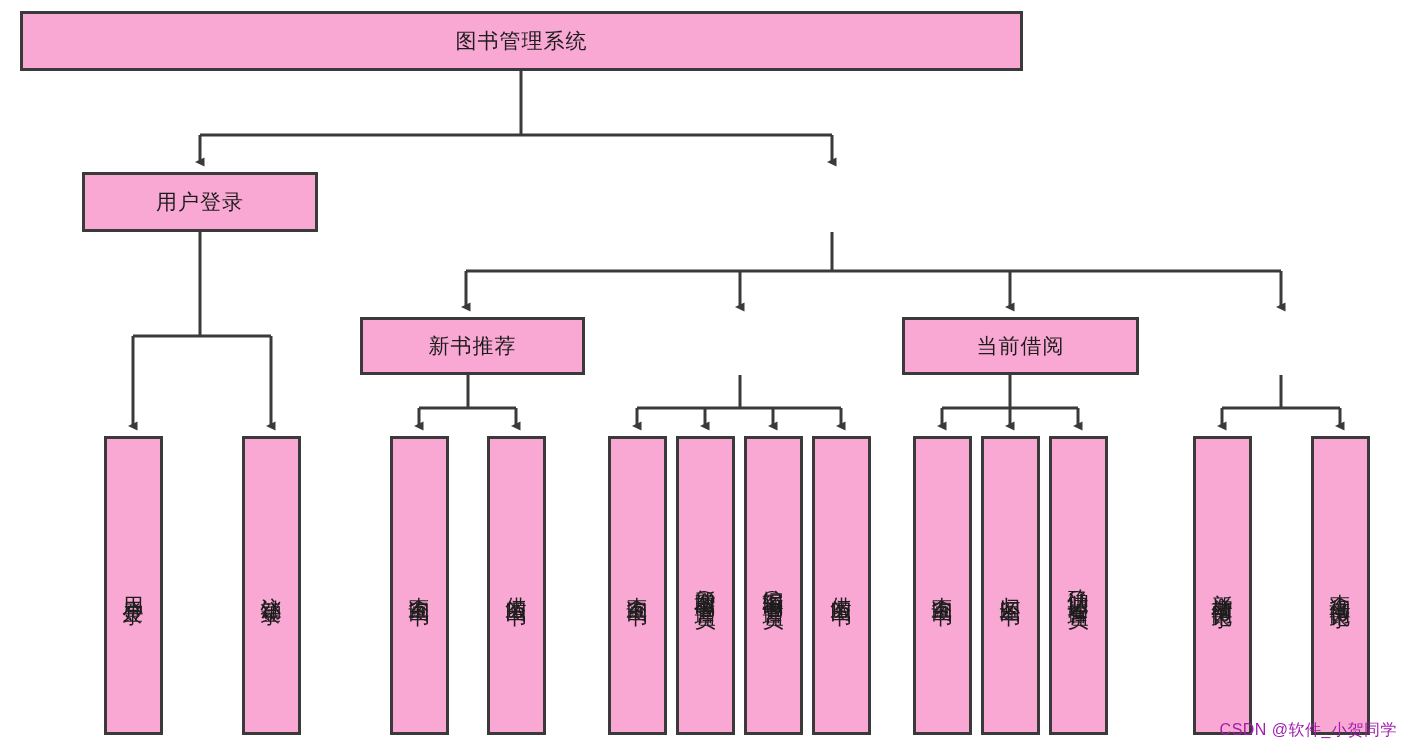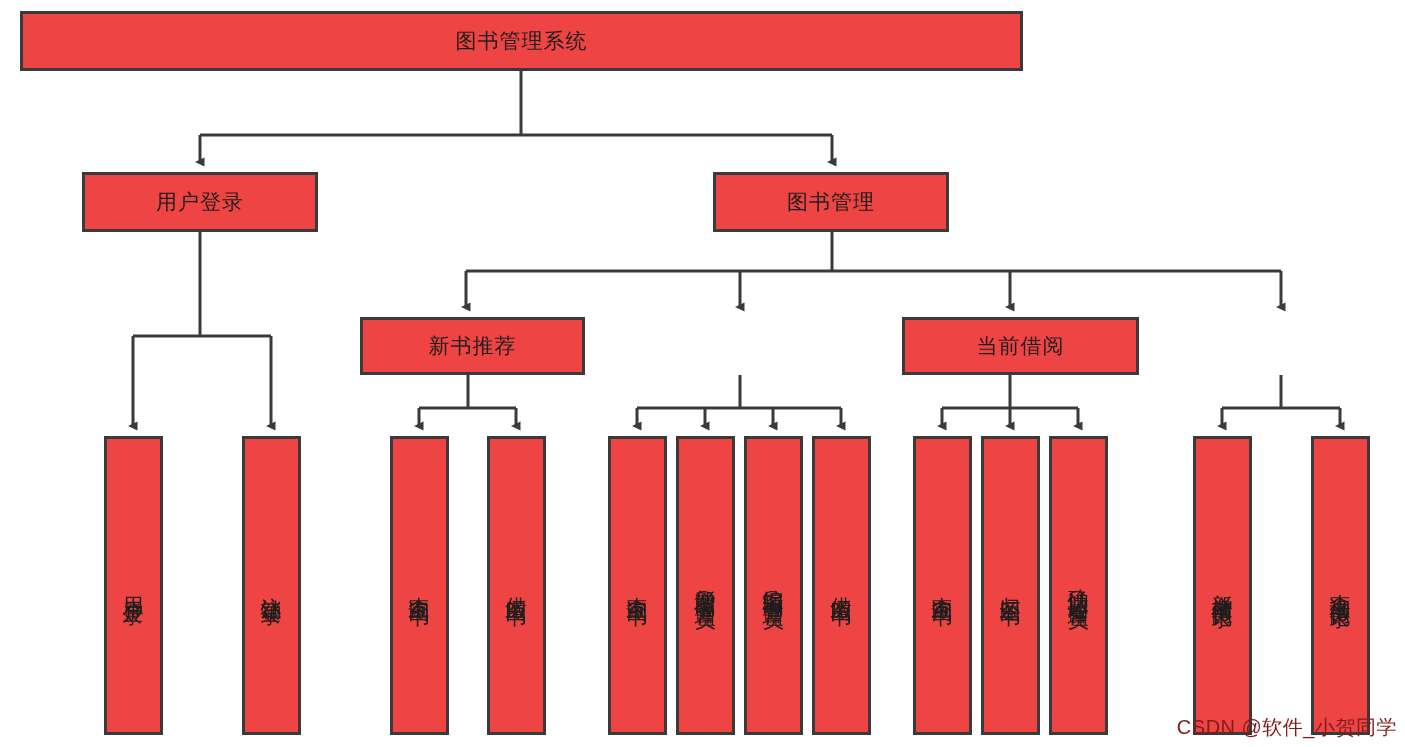--- a/index.html
+++ b/index.html
@@ -21,21 +21,21 @@
     position: absolute;
     left: 0;
     top: 0;
     width: 1405px;
     height: 747px;
     pointer-events: none;
   }
   .node {
     position: absolute;
     box-sizing: border-box;
-    background: #ef4444;
+    background: #f9a8d4;
     border: 3px solid #3a3a3a;
     display: flex;
     align-items: center;
     justify-content: center;
     color: #1d1d1d;
     z-index: 2;
   }
   .node .label {
     font-size: 21px;
     line-height: 1.18;
@@ -52,22 +52,22 @@
     white-space: nowrap;
   }
   .node.vertical {
     align-items: center;
     justify-content: center;
   }
   .watermark {
     position: absolute;
     right: 8px;
     bottom: 6px;
-    font-size: 20px;
-    color: #7f1d1d;
+    font-size: 16px;
+    color: #a21caf;
     letter-spacing: 0.5px;
     z-index: 5;
     white-space: nowrap;
   }
 </style>
 </head>
 <body>
 
 <div id="canvas">
 
@@ -122,23 +122,20 @@
   </svg>
 
   <div class="node" style="left:20px; top:11px; width:1003px; height:60px;">
     <span class="label">图书管理系统</span>
   </div>
 
   <div class="node" style="left:82px; top:172px; width:236px; height:60px;">
     <span class="label">用户登录</span>
   </div>
 
-  <div class="node" style="left:713px; top:172px; width:236px; height:60px;">
-    <span class="label">图书管理</span>
-  </div>
 
   <div class="node" style="left:360px; top:317px; width:225px; height:58px;">
     <span class="label">新书推荐</span>
   </div>
 
 
   <div class="node" style="left:902px; top:317px; width:237px; height:58px;">
     <span class="label">当前借阅</span>
   </div>
 

